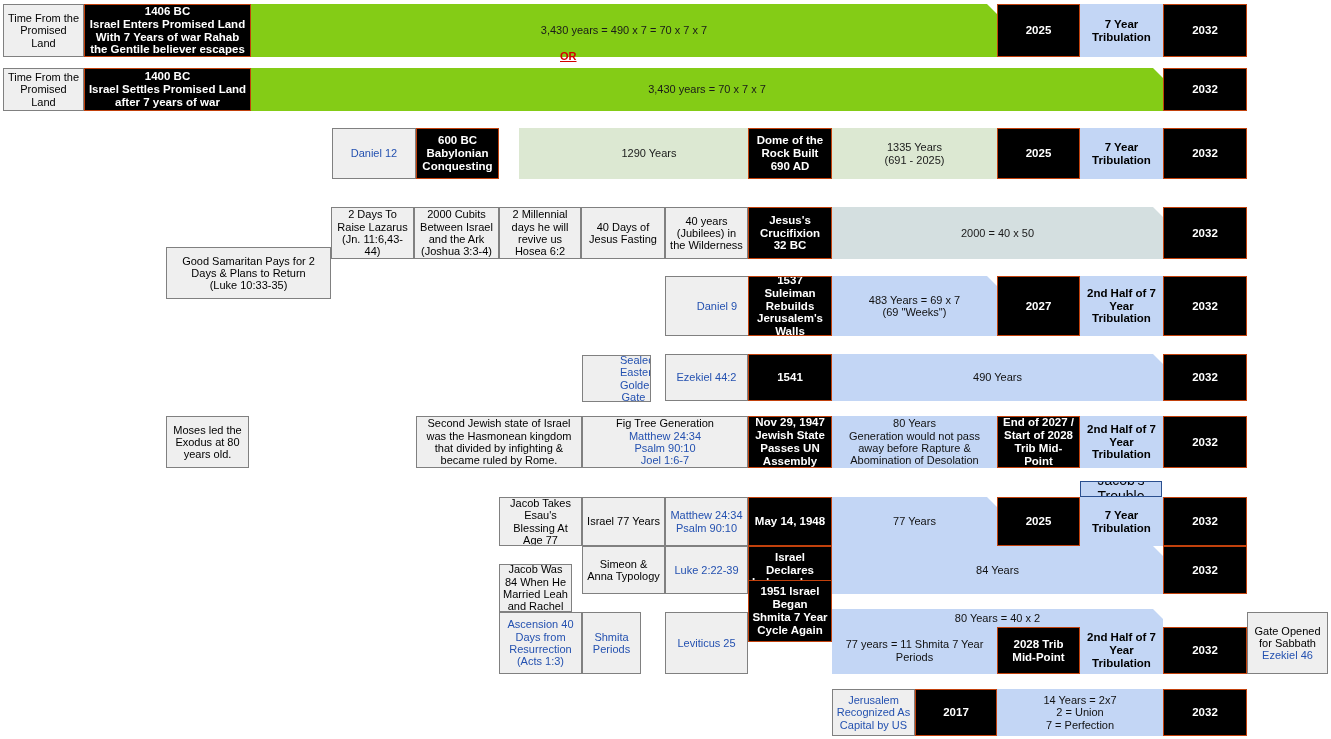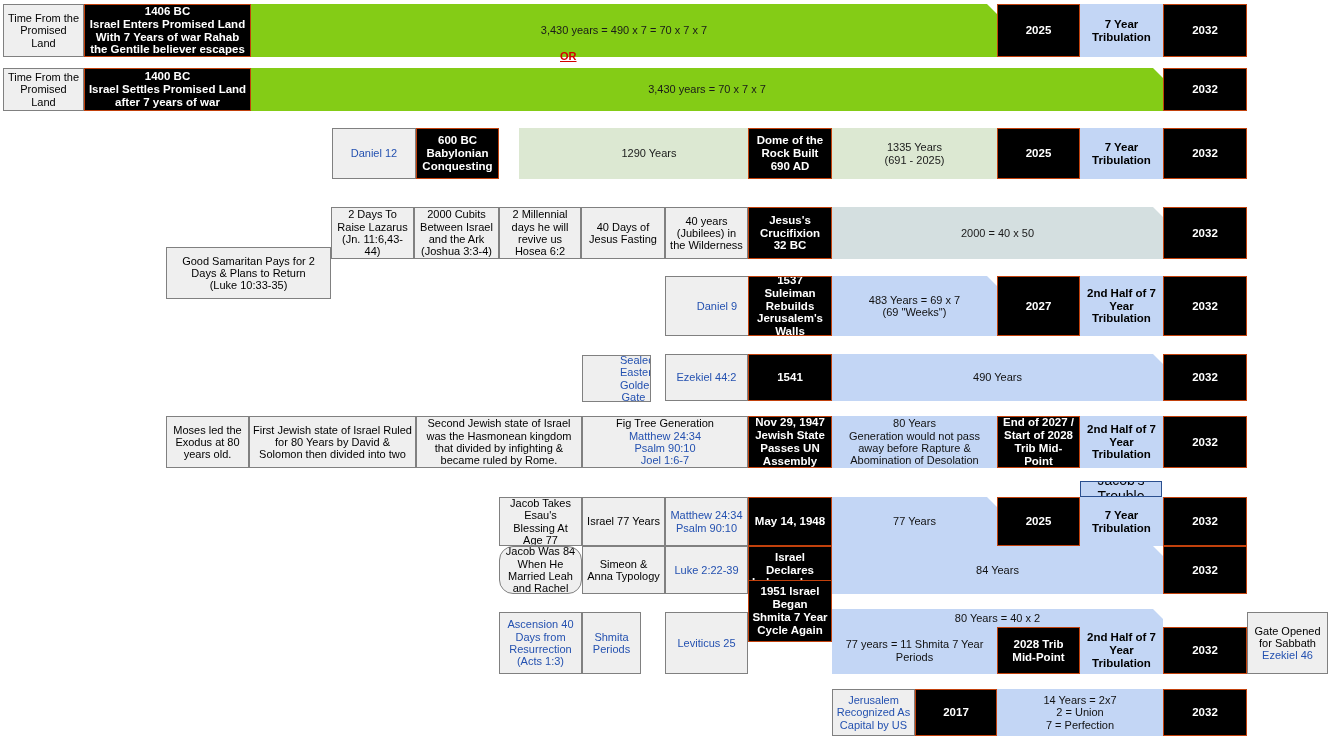--- a/index.html
+++ b/index.html
@@ -219,23 +219,20 @@
     </div>
 
   <div class="cell c-black" style="left:1163px;top:354px;width:84px;height:47px;">
     <span class="txt">2032</span>
     </div>
 
   <div class="cell c-gray" style="left:166px;top:416px;width:83px;height:52px;">
     <span class="txt">Moses led the Exodus at 80 years old.</span>
     </div>
 
-  <div class="cell c-gray" style="left:249px;top:416px;width:167px;height:52px;">
-    <span class="txt">First Jewish state of Israel Ruled for 80 Years by David &amp; Solomon then divided into two</span>
-    </div>
 
   <div class="cell c-gray" style="left:416px;top:416px;width:166px;height:52px;">
     <span class="txt">Second Jewish state of Israel was the Hasmonean kingdom that divided by infighting &amp; became ruled by Rome.</span>
     </div>
 
   <div class="cell c-gray" style="left:582px;top:416px;width:166px;height:52px;">
     <span class="txt">
       <span>Fig Tree Generation</span>
       <span class="lnk">Matthew 24:34</span>
       <span class="lnk">Psalm 90:10</span>
@@ -295,21 +292,21 @@
     </div>
 
   <div class="cell c-tribul" style="left:1080px;top:497px;width:83px;height:49px;">
     <span class="txt">7 Year Tribulation</span>
     </div>
 
   <div class="cell c-black" style="left:1163px;top:497px;width:84px;height:49px;">
     <span class="txt">2032</span>
     </div>
 
-  <div class="cell c-gray" style="left:499px;top:546px;width:83px;height:48px;border-radius:14px;">
+  <div class="cell c-gray" style="left:499px;top:564px;width:73px;height:48px;">
     <span class="txt">Jacob Was 84 When He Married Leah and Rachel</span>
     </div>
 
   <div class="cell c-gray" style="left:582px;top:546px;width:83px;height:48px;">
     <span class="txt">Simeon &amp;  Anna Typology</span>
     </div>
 
   <div class="cell c-gray" style="left:665px;top:546px;width:83px;height:48px;">
     <span class="txt lnk">Luke 2:22-39</span>
     </div>

